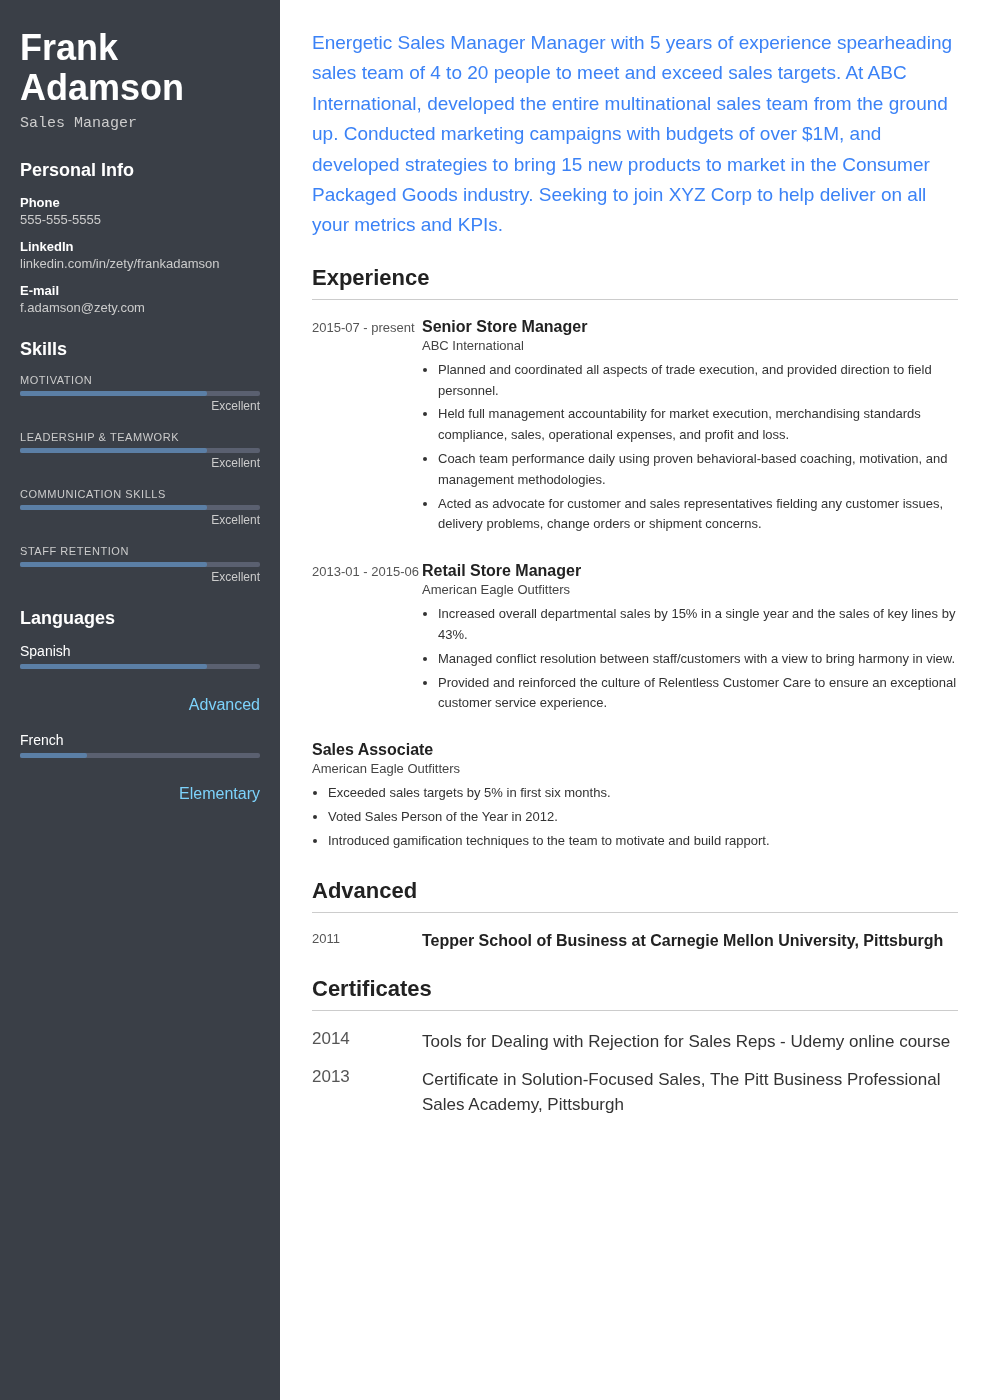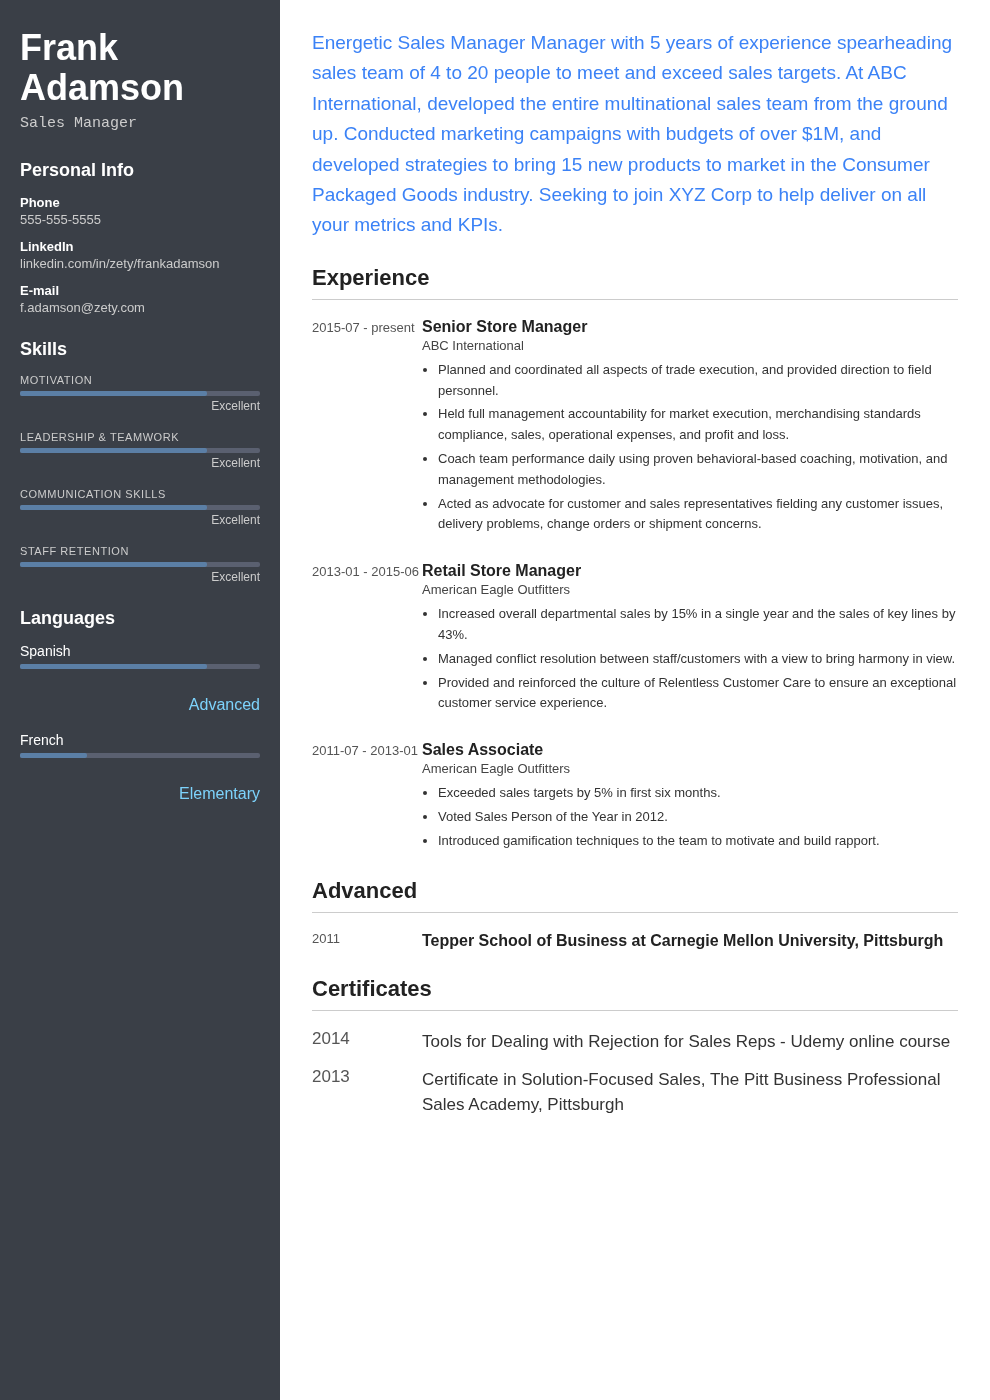--- a/index.html
+++ b/index.html
@@ -294,21 +294,20 @@
       <div class="exp-company">American Eagle Outfitters</div>
       <ul class="exp-bullets">
         <li>Increased overall departmental sales by 15% in a single year and the sales of key lines by 43%.</li>
         <li>Managed conflict resolution between staff/customers with a view to bring harmony in view.</li>
         <li>Provided and reinforced the culture of Relentless Customer Care to ensure an exceptional customer service experience.</li>
       </ul>
     </div>
   </div>
 
   <div class="exp-row">
-    <div class="exp-date">2011-07 - 2013-01</div>
     <div class="exp-content">
       <div class="exp-job-title">Sales Associate</div>
       <div class="exp-company">American Eagle Outfitters</div>
       <ul class="exp-bullets">
         <li>Exceeded sales targets by 5% in first six months.</li>
         <li>Voted Sales Person of the Year in 2012.</li>
         <li>Introduced gamification techniques to the team to motivate and build rapport.</li>
       </ul>
     </div>
   </div>

